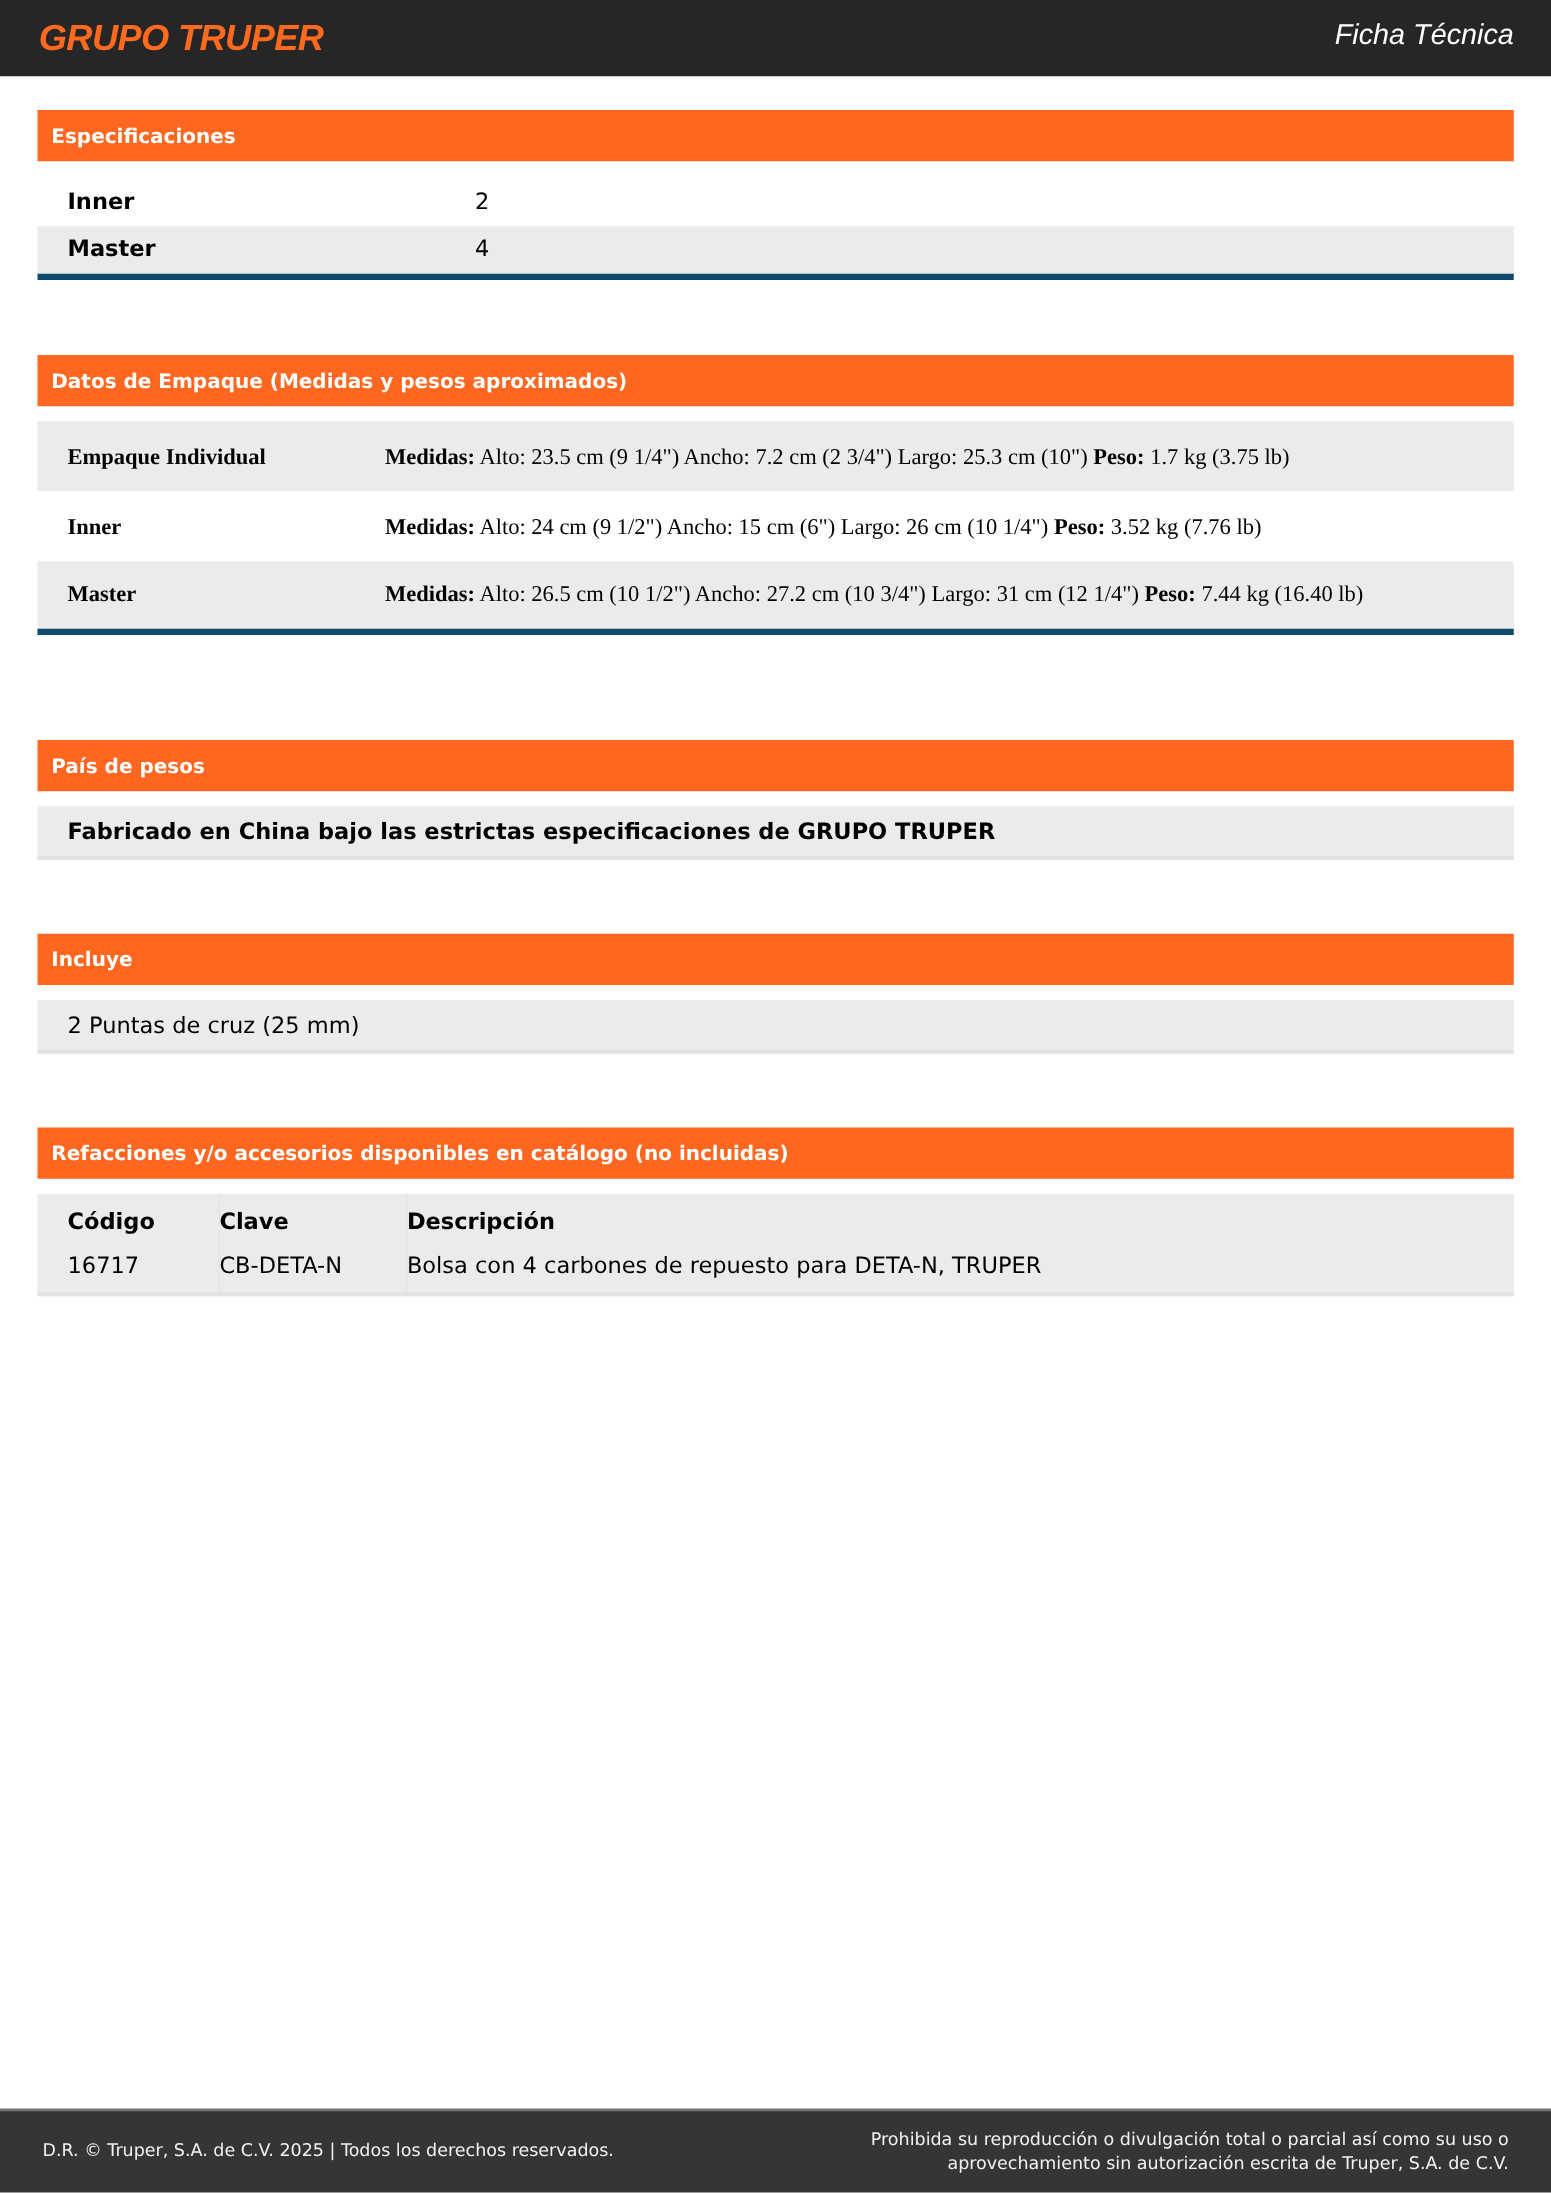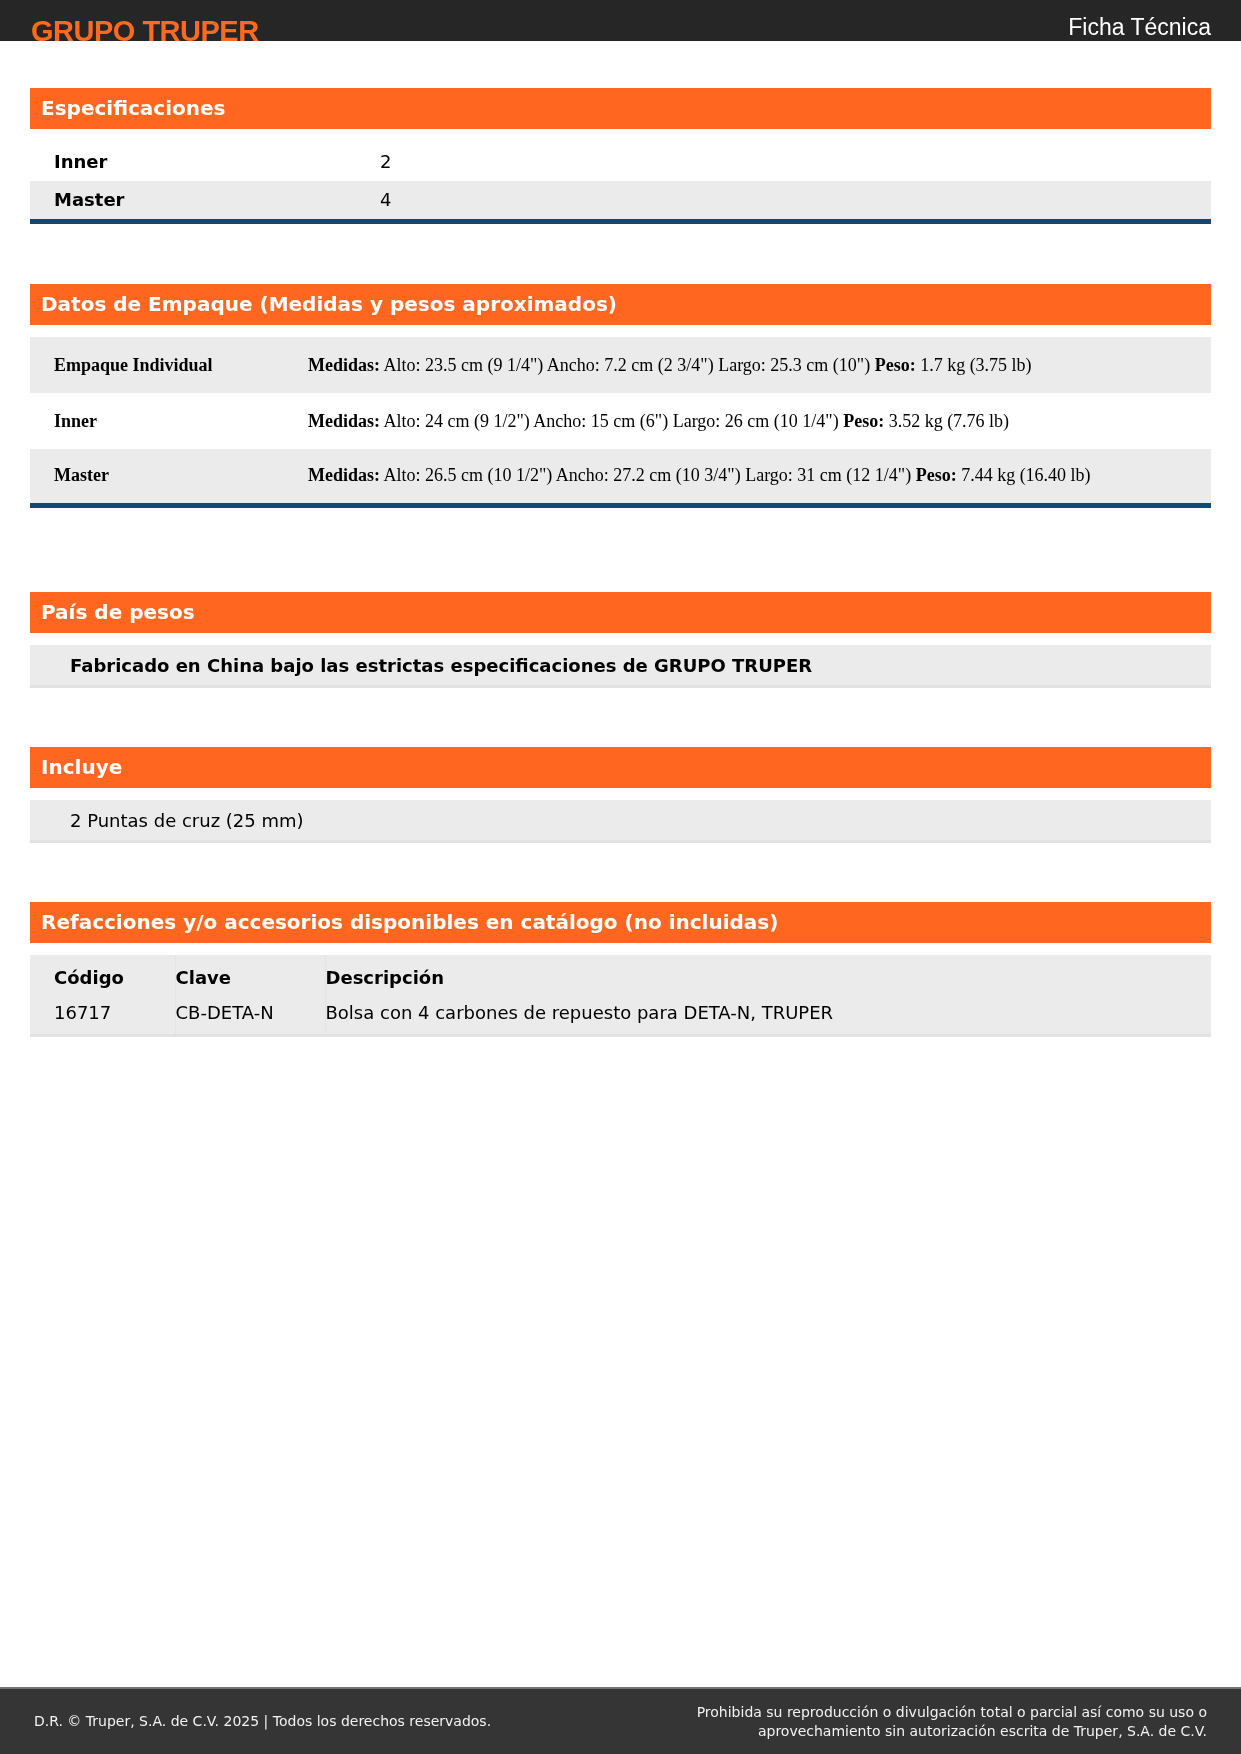--- a/index.html
+++ b/index.html
@@ -1,40 +1,40 @@
 <!DOCTYPE html>
 <html><head>
   <meta charset="utf-8">
   <style>
     * { margin: 0; padding: 0; box-sizing: border-box; }
     html, body { width: 1241px; height: 1754px; background: #ffffff; }
     body { position: relative; font-family: "DejaVu Sans", sans-serif; color: #000; overflow: hidden; }
 
-    .topbar { position: absolute; left: 0; top: 0; width: 1241px; height: 41px; background: #262626; }
+    .topbar { position: absolute; left: 0; top: 0; width: 1241px; height: 61px; background: #262626; font-style: italic; }
     .logo { position: absolute; left: 31px; top: 15px; font-family: "Liberation Sans", sans-serif; font-weight: bold; font-size: 29px; color: #ff6a1f; letter-spacing: -0.5px; }
     .doc-title { position: absolute; right: 30px; top: 14px; font-family: "Liberation Sans", sans-serif; font-size: 23px; color: #ffffff; }
 
     .section { position: absolute; left: 30px; width: 1181px; }
-    .sec-head { height: 41px; background: #ff6720; color: #fff; font-weight: bold; font-size: 20px; line-height: 41px; padding-left: 11px; }
+    .sec-head { height: 41px; background: #ff6720; color: #fff; font-weight: bold; font-size: 16px; line-height: 41px; padding-left: 11px; }
 
     .kv-table { width: 100%; border-collapse: collapse; margin-top: 12px; font-size: 18px; }
     .kv-table td { vertical-align: middle; }
     .kv-table .k { font-weight: bold; padding-left: 24px; }
     .row-white { background: #ffffff; }
     .row-grey { background: #ebebeb; }
     .bottom-line { border-bottom: 5px solid #0c4a6e; }
 
     #spec .kv-table tr { height: 40px; }
     #spec .k { width: 350px; }
 
     #pack .kv-table tr { height: 56px; font-family: Liberation Serif, serif; }
     #pack .k { width: 278px; }
     #pack .v { padding-right: 30px; line-height: 23px; }
 
-    .single-row { margin-top: 12px; height: 43px; background: #ebebeb; border-bottom: 3px solid #e2e2e2; font-size: 18px; line-height: 41px; padding-left: 40px; }
+    .single-row { margin-top: 12px; height: 43px; background: #ebebeb; border-bottom: 3px solid #e2e2e2; font-size: 18px; line-height: 41px; padding-left: 24px; }
 
     #parts .parts-table { width: 100%; border-collapse: collapse; margin-top: 12px; font-size: 18px; background: #ebebeb; border-bottom: 3px solid #e2e2e2; }
     #parts th { text-align: left; font-weight: bold; height: 40px; padding-top: 4px; }
     #parts td { height: 40px; padding-bottom: 4px; margin-top: 24px; }
     #parts .c1 { width: 145px; padding-left: 24px; border-right: 1px solid #e4e4e4; }
     #parts .c2 { width: 150px; padding-left: 0px; border-right: 1px solid #e4e4e4; }
     #parts .c3 { padding-left: 0px; }
 
     .footer { position: absolute; left: 0; top: 1687px; width: 1241px; height: 67px; background: #353535; border-top: 2px solid #737373; color: #f2f2f2; font-size: 14px; }
     .footer-left { position: absolute; left: 34px; top: 24px; }

